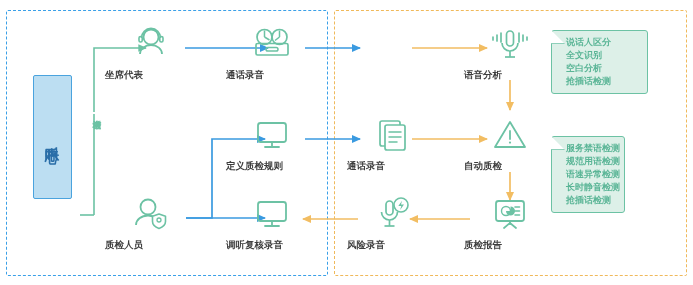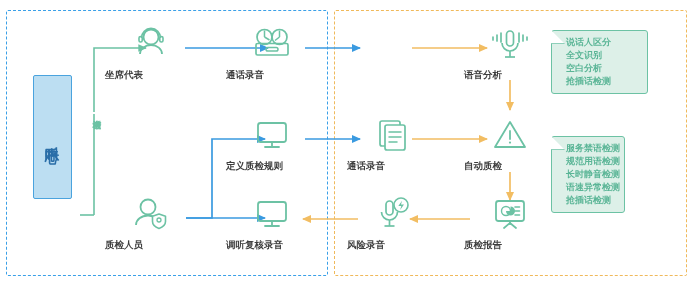--- a/index.html
+++ b/index.html
@@ -315,18 +315,18 @@
   <div class="callout" id="callout-1">
     <div class="line">说话人区分</div>
     <div class="line">全文识别</div>
     <div class="line">空白分析</div>
     <div class="line">抢插话检测</div>
   </div>
 
   <div class="callout" id="callout-2">
     <div class="line">服务禁语检测</div>
     <div class="line">规范用语检测</div>
+    <div class="line">语速异常检测</div>
     <div class="line">长时静音检测</div>
-    <div class="line">语速异常检测</div>
     <div class="line">抢插话检测</div>
   </div>
 
 </div>
 
 </body></html>

